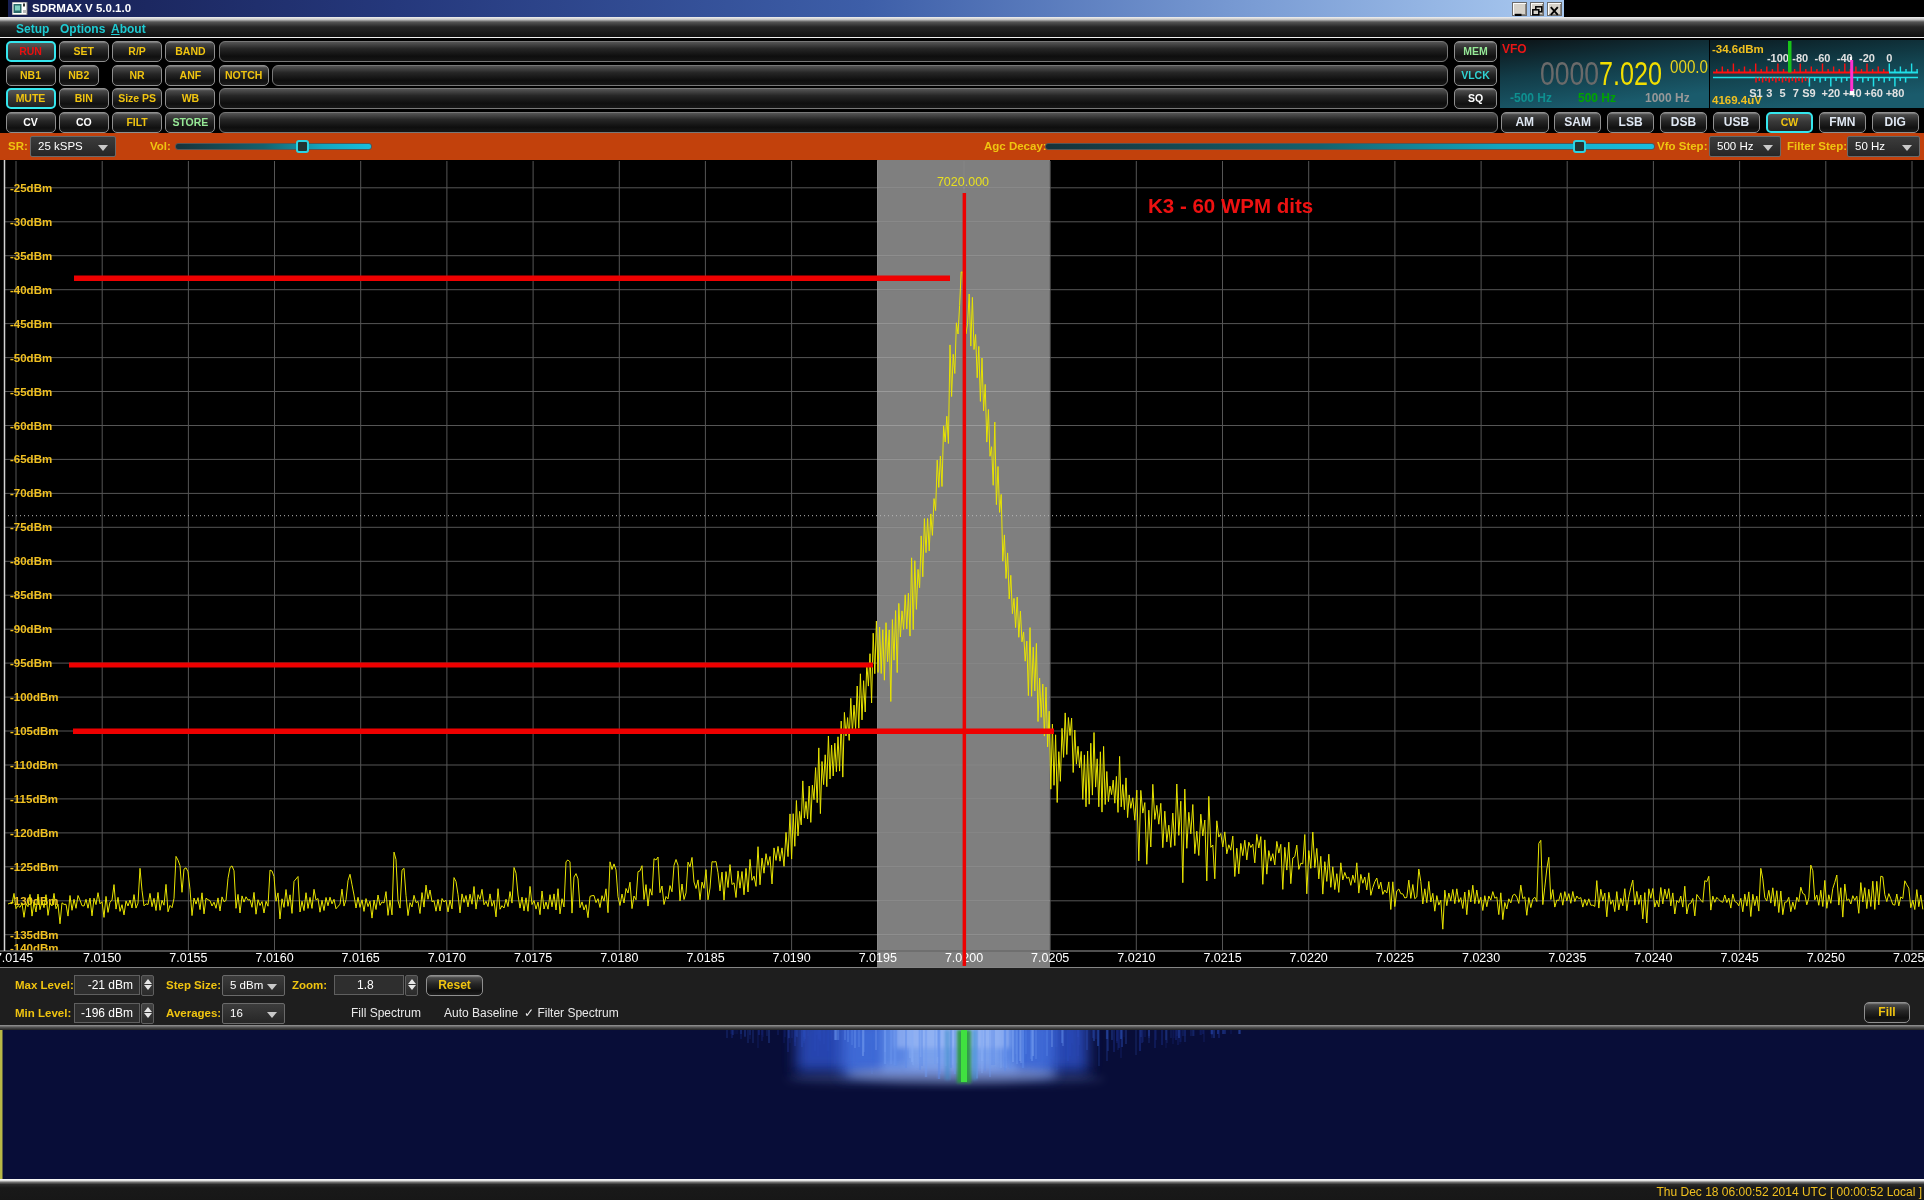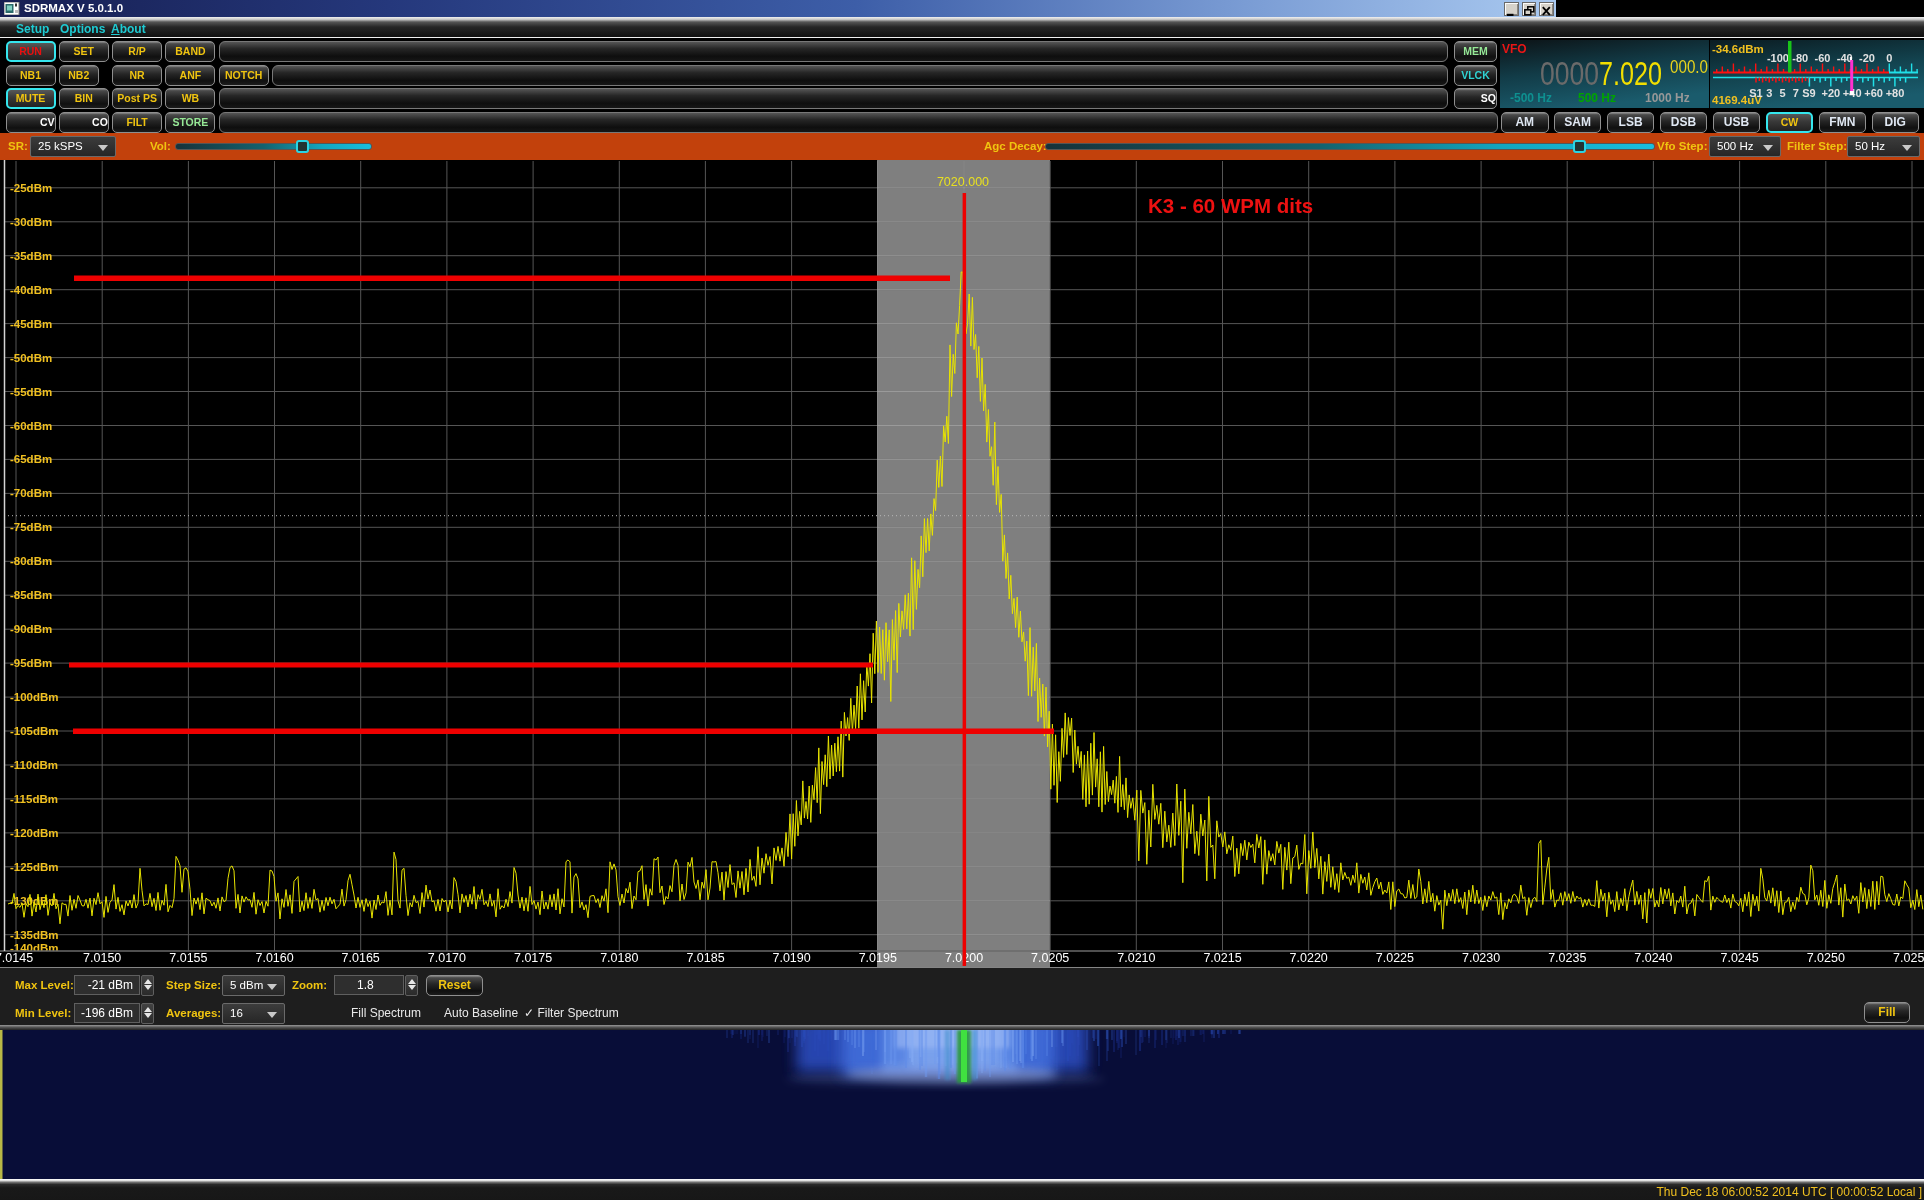--- a/index.html
+++ b/index.html
@@ -1,28 +1,28 @@
 <!DOCTYPE html>
 <html><head><meta charset="utf-8"><style>
 * { margin:0; padding:0; box-sizing:border-box; }
 body { width:1924px; height:1200px; background:#000; font-family:"Liberation Sans",sans-serif; overflow:hidden; position:relative; }
-#titlebar { position:absolute; left:0; top:0; width:1556px; height:17px;
+#titlebar { position:absolute; left:8px; top:0; width:1556px; height:17px;
   background:linear-gradient(90deg,#171f52 0%,#25387c 25%,#3d5ea8 55%,#7a9cd4 80%,#a9c9f0 100%); }
 #title { position:absolute; left:24px; top:2px; color:#fff; font-size:11.5px; font-weight:bold; }
 #menubar { position:absolute; left:0; top:17px; width:1924px; height:20px;
   background:linear-gradient(180deg,#f2f2f2 0%,#c8c8c8 12%,#555 25%,#262626 50%,#101010 100%); }
 .menu { position:absolute; top:21.5px; color:#1ecbd3; font-size:12px; font-weight:bold; }
 #btnpanel { position:absolute; left:0; top:37px; width:1924px; height:96px; background:#000; border-top:1px solid #f0f0f0; }
 .btn { position:absolute; height:21px; border:1px solid #8f8f8f; border-radius:5px; text-align:center;
   line-height:19px; font-size:10.5px; font-weight:bold;
   background:linear-gradient(180deg,#8a8a8a 0%,#4a4a4a 9%,#262626 42%,#101010 78%,#1c1c1c 100%); }
 .btn.sel { border:2px solid #35e6ee; line-height:17px; background:linear-gradient(180deg,#585858 0%,#383838 45%,#222 100%); }
 .groove { position:absolute; height:21px; border:1px solid #787878; border-radius:6px;
   background:linear-gradient(180deg,#555 0%,#262626 35%,#0e0e0e 75%,#161616 100%); }
-.red { color:#e81010; } .yel { color:#f0c410; } .wht { color:#fff;text-align:right; }
+.red { color:#e81010; } .yel { color:#f0c410; } .wht { color:#fff; }
 .grn { color:#96e896; } .cyn { color:#2fd3d3; } .mode { color:#dfe7f2; }
 .btn.mode, #btnpanel .mbig { font-size:12px; }
 #sliderrow { position:absolute; left:0; top:133px; width:1924px; height:27px; background:#c2410c; }
 .lab { position:absolute; color:#f0c410; font-size:11.5px; font-weight:bold; }
 .combo { position:absolute; height:21px; background:linear-gradient(180deg,#3c3c3c,#262626); border:1px solid #6a6a6a; border-radius:2px;
   color:#fff; font-size:11.5px; padding-left:7px; line-height:19px; }
 .combo:after { content:""; position:absolute; right:7px; top:8px; border-left:5px solid transparent; border-right:5px solid transparent; border-top:6px solid #c9c9c9; }
 .track { position:absolute; height:7px; border:1px solid #555; border-radius:3px;
   background:linear-gradient(90deg,#16323a 0%,#14626e 45%,#12a6c0 75%,#19bede 100%); }
 .thumb { position:absolute; width:13px; height:13px; background:#233; border:2px solid #2bd4e4; border-radius:3px; }
@@ -85,21 +85,21 @@
     <div class="btn yel" style="left:165.39999999999998px;top:3px;width:50px">BAND</div>
     <div class="groove" style="left:219px;top:3px;width:1229px"></div>
     <div class="btn yel" style="left:5.5px;top:26.5px;width:50px">NB1</div>
     <div class="btn yel" style="left:58.8px;top:26.5px;width:40px">NB2</div>
     <div class="btn yel" style="left:112.1px;top:26.5px;width:50px">NR</div>
     <div class="btn yel" style="left:165.39999999999998px;top:26.5px;width:50px">ANF</div>
     <div class="btn yel" style="left:218.7px;top:26.5px;width:50px">NOTCH</div>
     <div class="groove" style="left:272px;top:26.5px;width:1176px"></div>
     <div class="btn sel yel" style="left:5.5px;top:50px;width:50px">MUTE</div>
     <div class="btn yel" style="left:58.8px;top:50px;width:50px">BIN</div>
-    <div class="btn yel" style="left:112.1px;top:50px;width:50px">Post PS</div>
+    <div class="btn yel" style="left:112.1px;top:50px;width:50px">Size PS</div>
     <div class="btn yel" style="left:165.39999999999998px;top:50px;width:50px">WB</div>
     <div class="groove" style="left:219px;top:50px;width:1229px"></div>
     <div class="btn wht" style="left:5.5px;top:73.5px;width:50px">CV</div>
     <div class="btn wht" style="left:58.8px;top:73.5px;width:50px">CO</div>
     <div class="btn yel" style="left:112.1px;top:73.5px;width:50px">FILT</div>
     <div class="btn grn" style="left:165.39999999999998px;top:73.5px;width:50px">STORE</div>
     <div class="groove" style="left:219px;top:73.5px;width:1279px"></div>
     <div class="btn grn" style="left:1454px;top:3px;width:43px">MEM</div>
     <div class="btn cyn" style="left:1454px;top:26.5px;width:43px">VLCK</div>
     <div class="btn wht" style="left:1454px;top:50px;width:43px">SQ</div>

